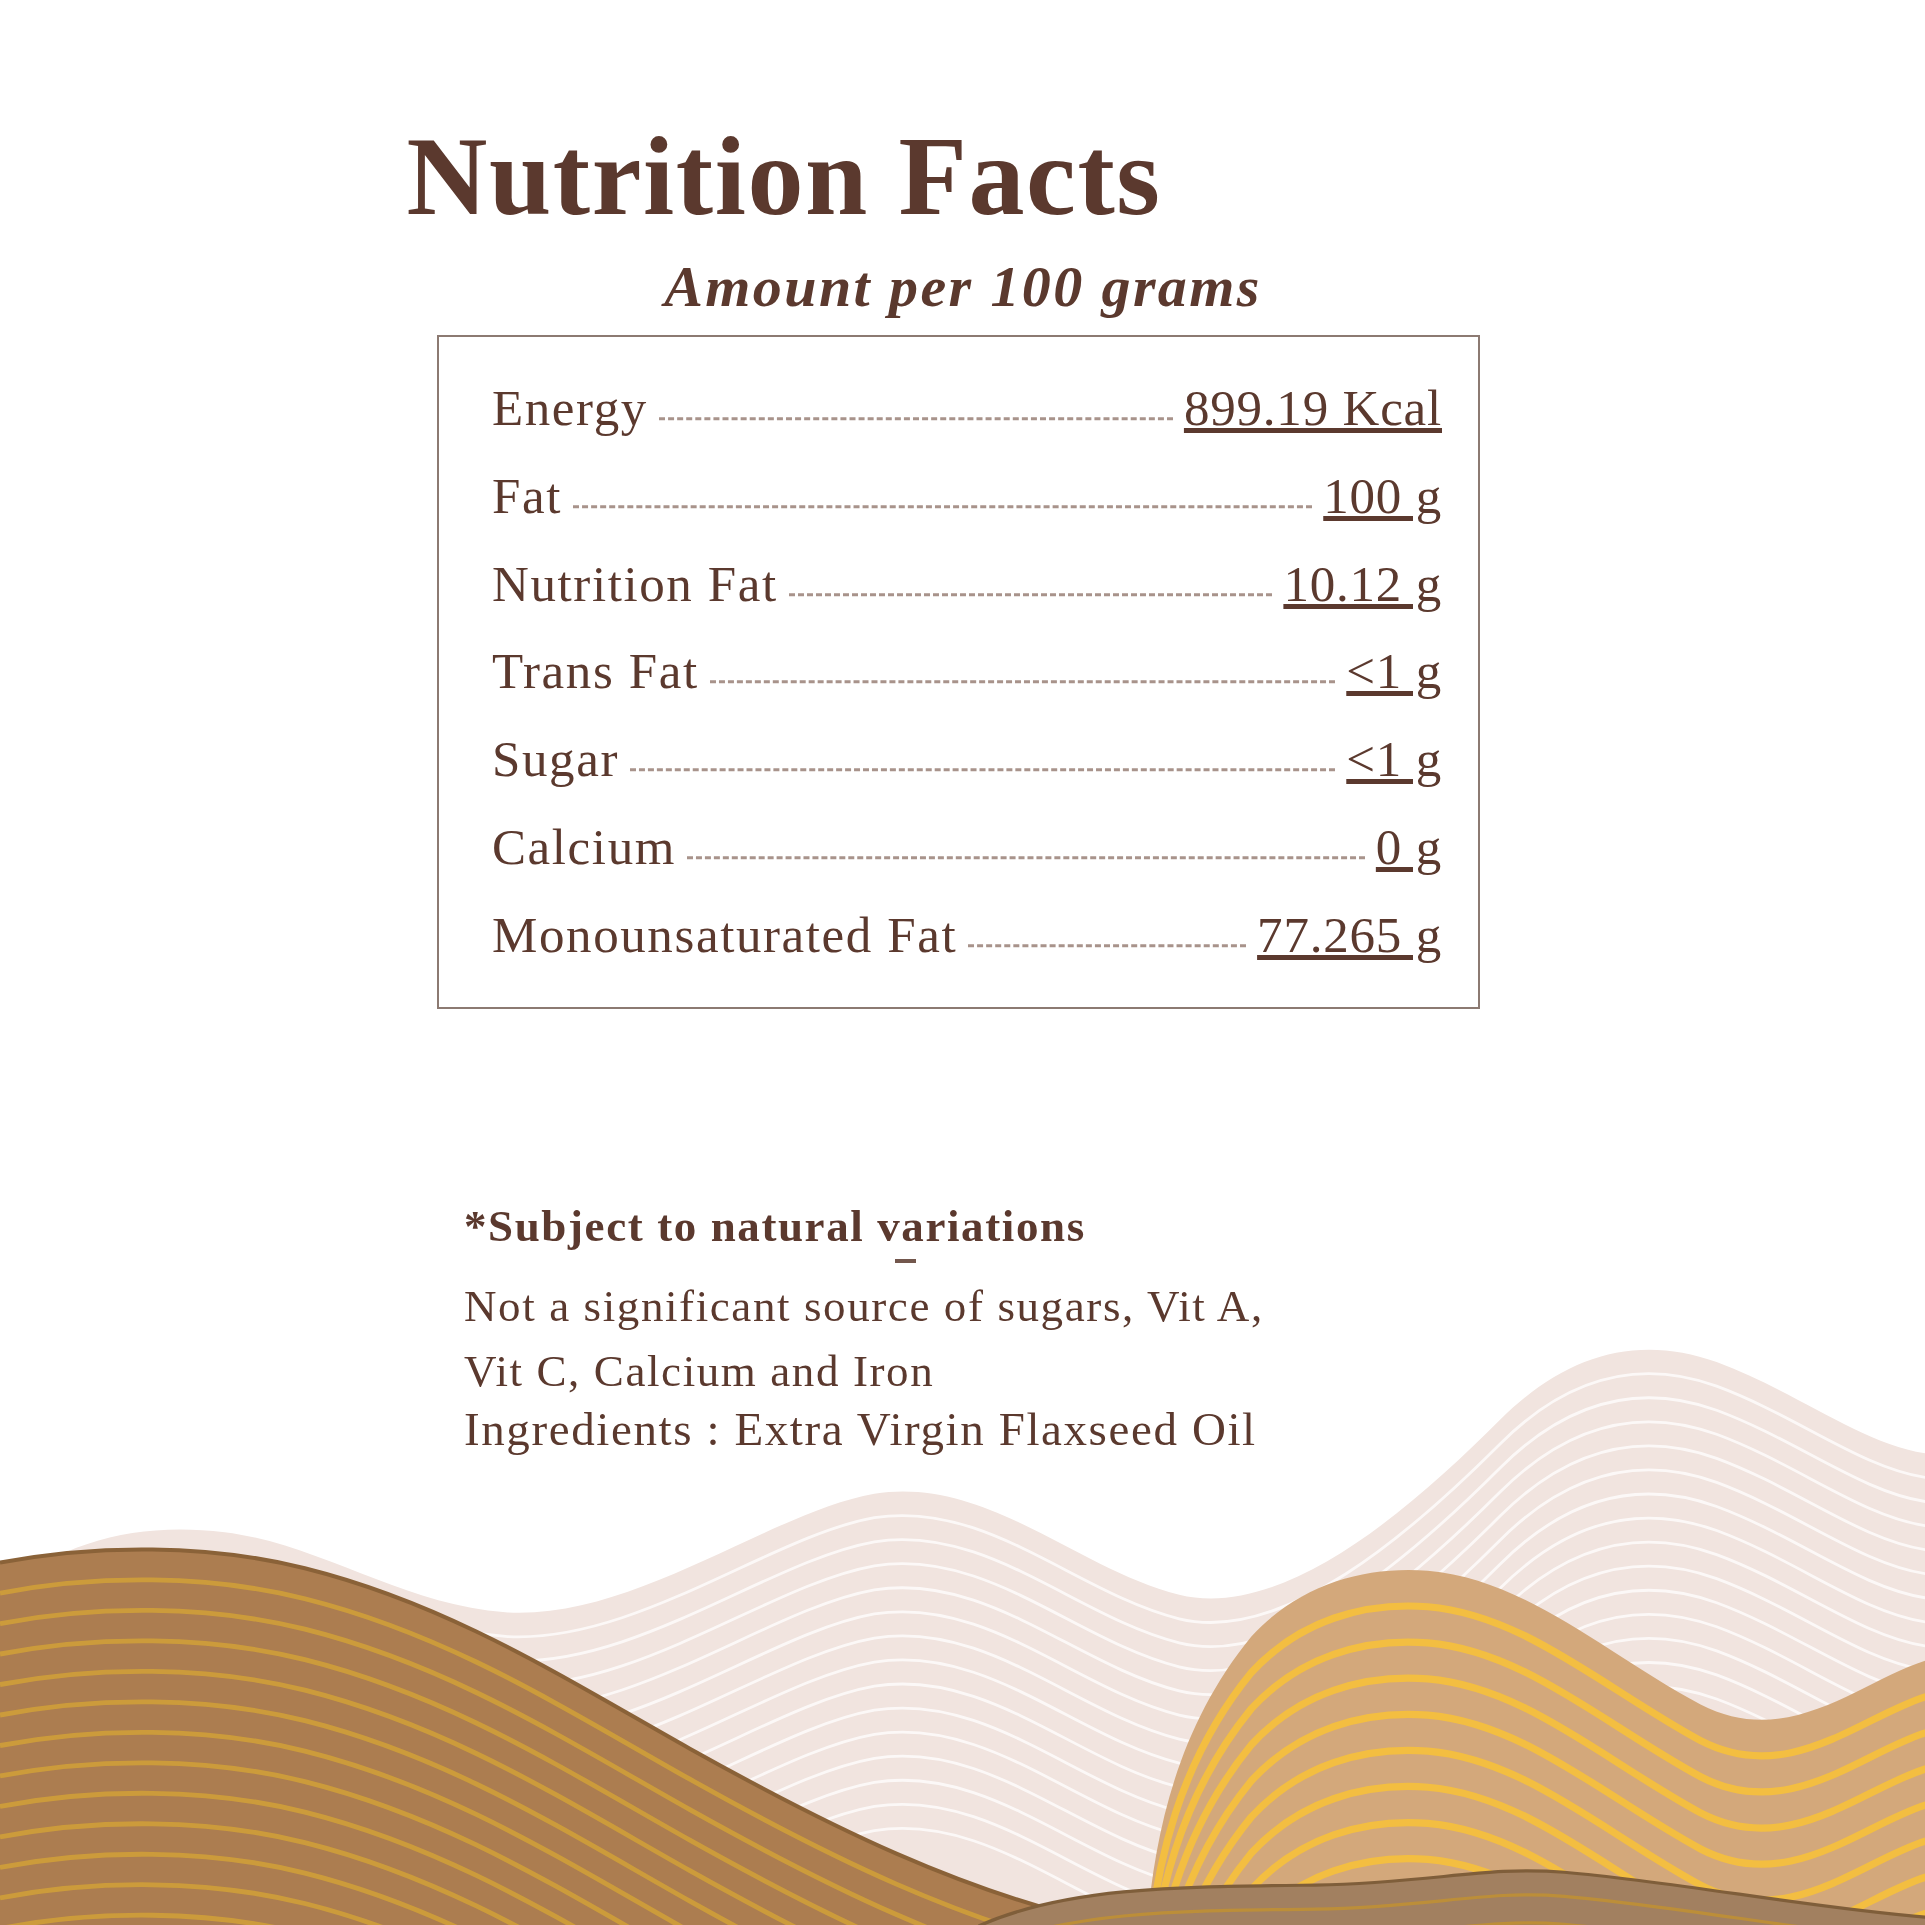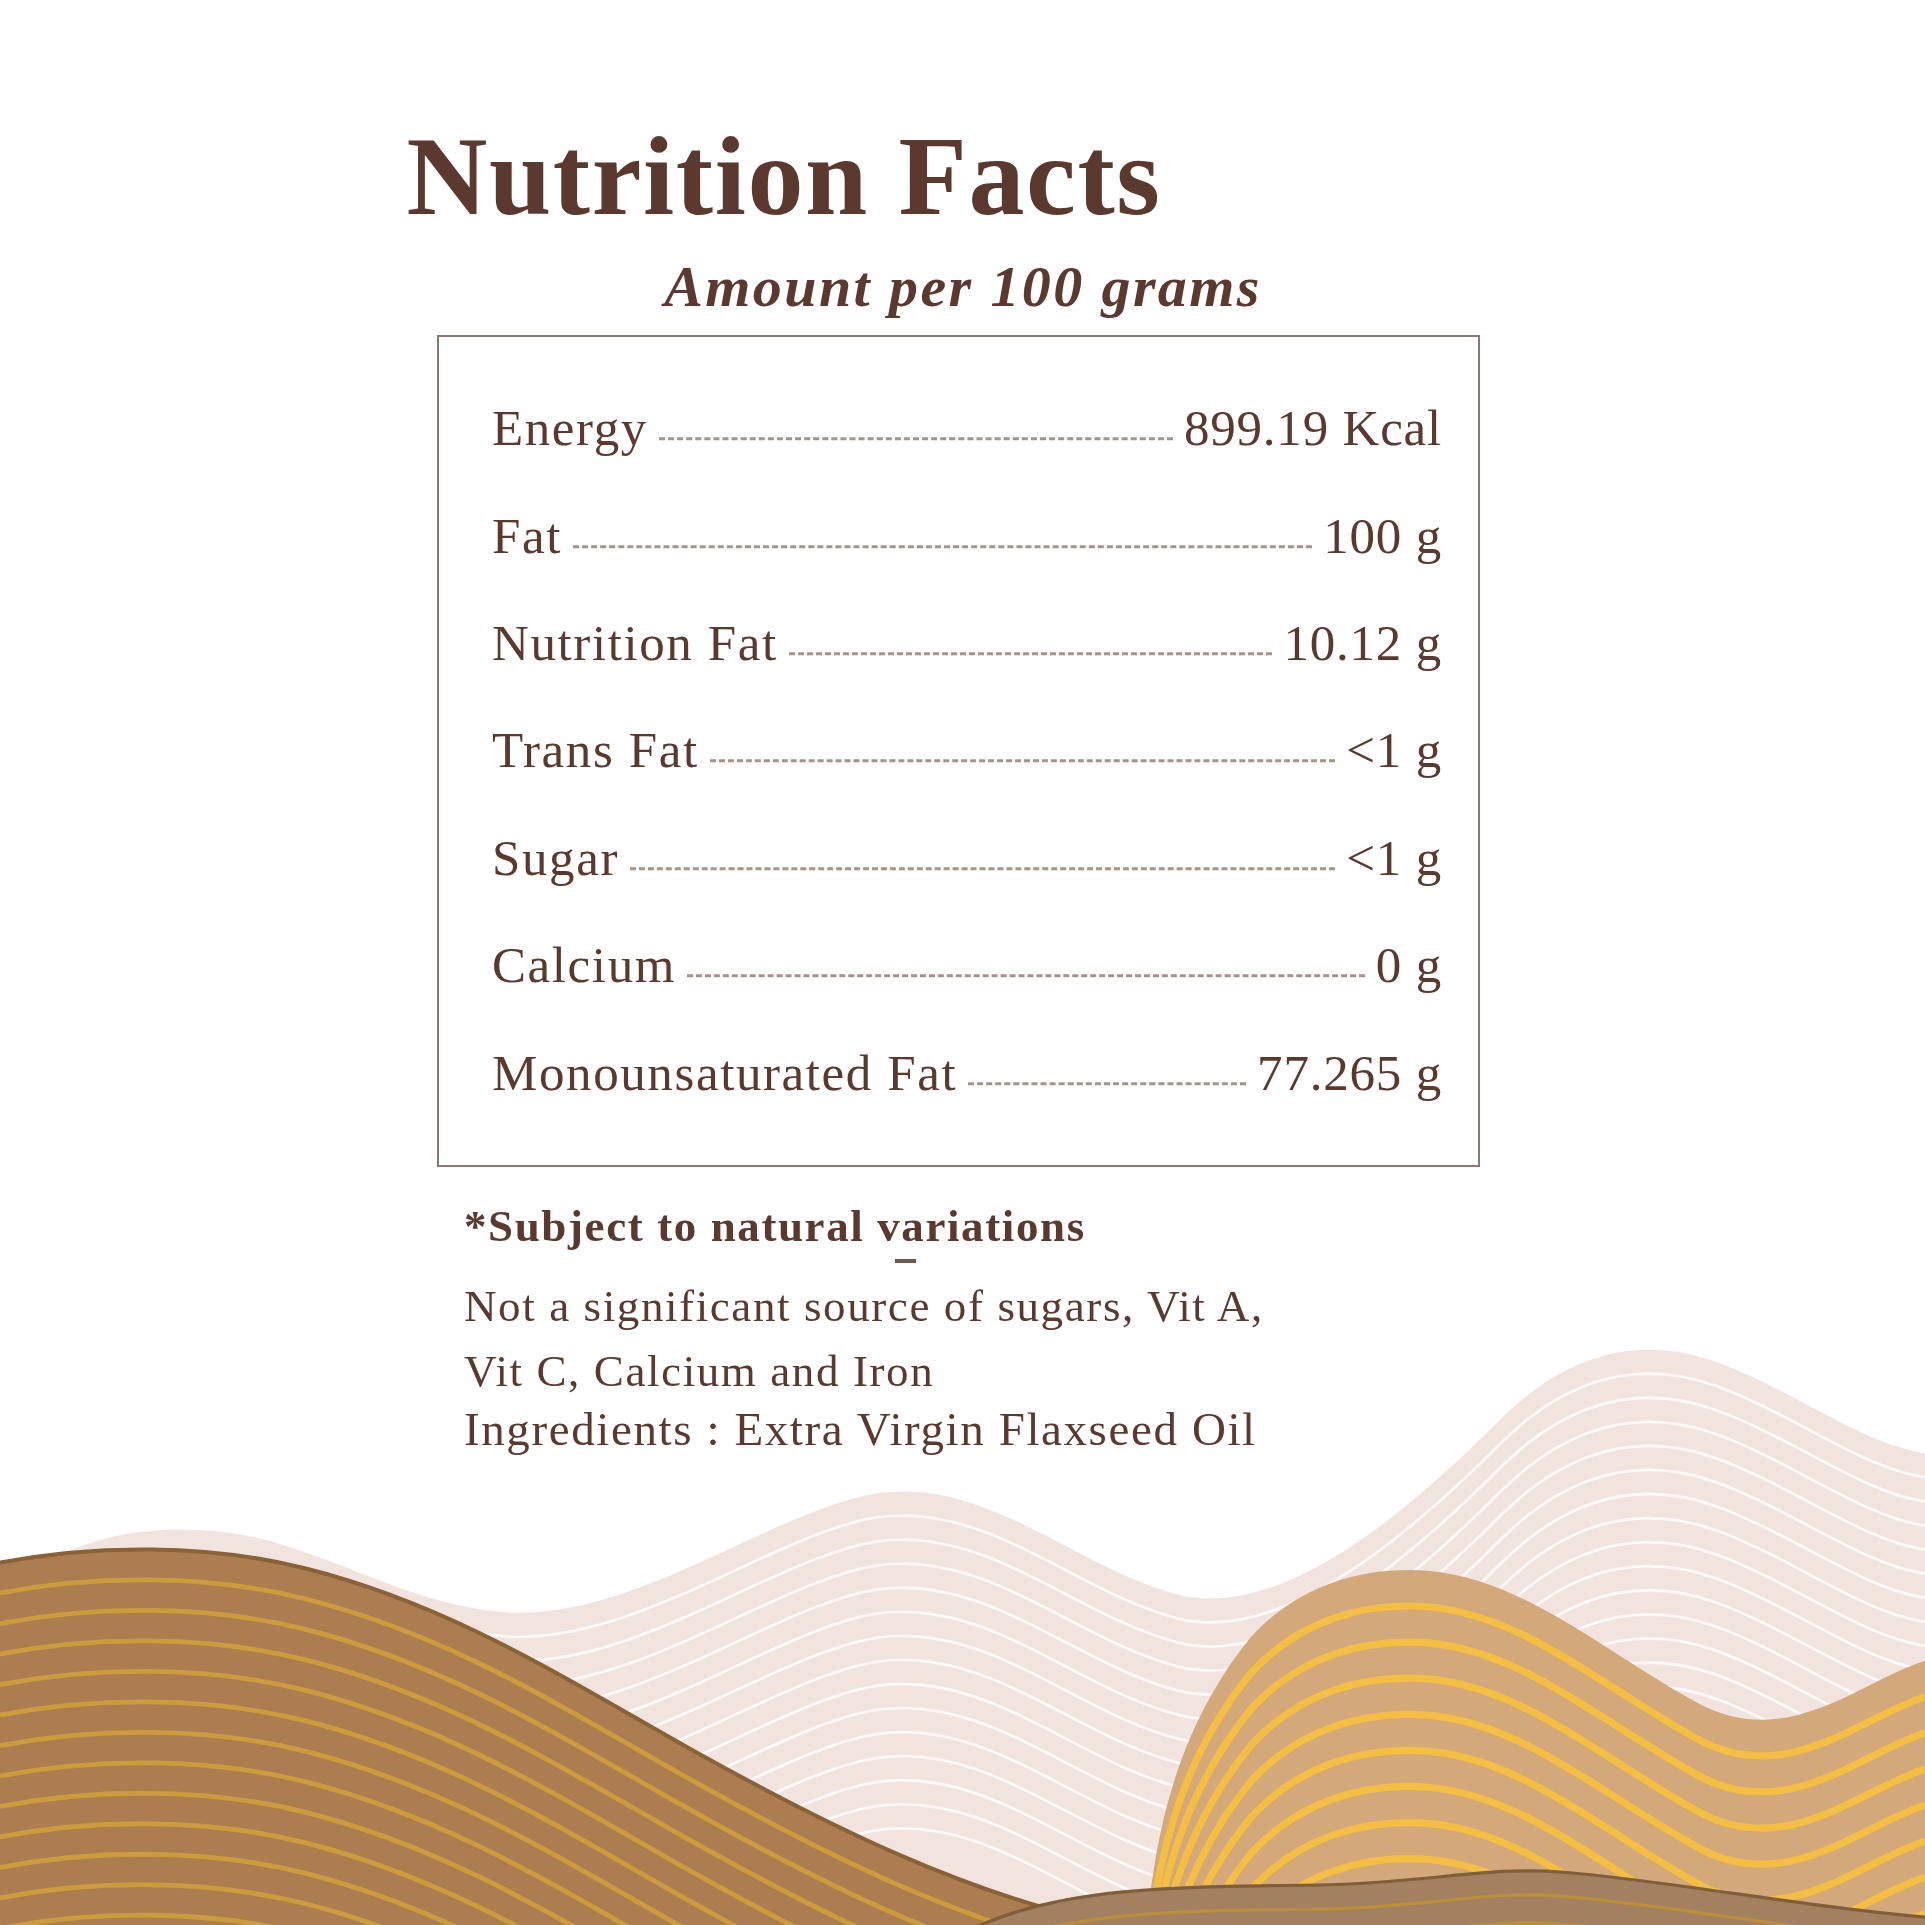--- a/index.html
+++ b/index.html
@@ -18,35 +18,35 @@
     font-size:112px;font-weight:700;letter-spacing:1.6px;
     line-height:1;color:var(--text);
   }
   .subtitle{
     position:absolute;top:258px;left:0;width:1926px;
     text-align:center;
     font-size:58px;font-weight:700;font-style:italic;letter-spacing:2.4px;
     line-height:1;color:var(--text);
   }
   .ntable{
-    position:absolute;left:437px;top:335px;width:1043px;height:832px;
+    position:absolute;left:437px;top:335px;width:1043px;height:674px;
     box-sizing:border-box;
     border:2.4px solid var(--table-border,#8c7a72);
     display:flex;flex-direction:column;justify-content:space-evenly;
     padding:9.6px 36px 9.6px 53px;
   }
   .row{display:flex;align-items:baseline;font-size:51px;line-height:1;}
   .lbl{white-space:nowrap;letter-spacing:1.6px;}
   .leader{
     flex:1 1 auto;min-width:8px;
     margin:0 11.2px;
     border-bottom:3.2px dashed var(--leader,#a8938b);
     transform:translateY(-4.8px);
   }
-  .val{white-space:nowrap;letter-spacing:0.8px;}
+  .val{white-space:nowrap;letter-spacing:0.8px;text-decoration:underline;}
   .fn{position:absolute;left:464px;color:var(--text);}
   .fn1{top:1200px;font-size:45px;letter-spacing:1.6px;font-weight:bold;}
   .fn2{top:1274px;font-size:45px;letter-spacing:1.6px;line-height:1.45;width:1083px;}
   .fn3{top:1402px;font-size:47px;letter-spacing:1.6px;}
   .stray-mark{
     position:absolute;left:895px;top:1259px;width:21px;height:4px;
     background:var(--text);opacity:.85;
   }
   
   .waves{position:absolute;left:0;top:0;width:1926px;height:1926px;}

